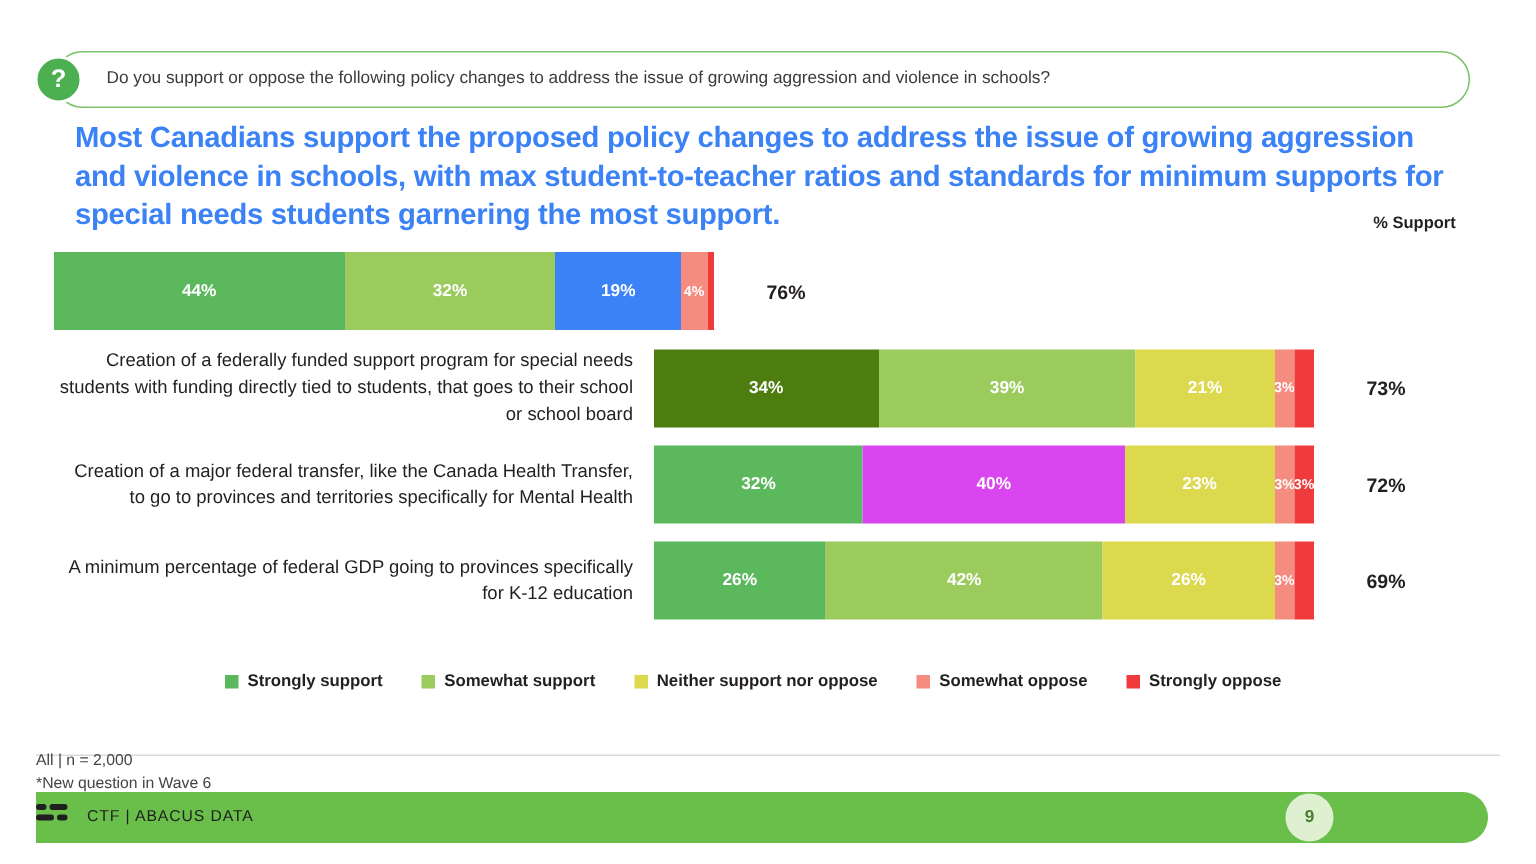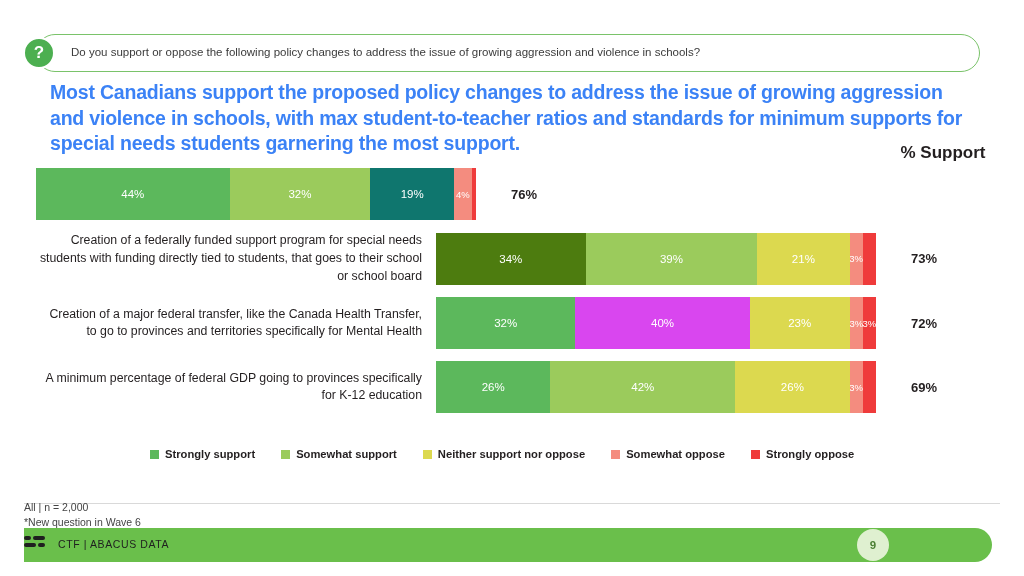--- a/index.html
+++ b/index.html
@@ -62,21 +62,21 @@
     line-height: 1.32;
     color: #3b82f6;
     letter-spacing: -0.2px;
   }
 
   
   .support-header {
     position: absolute;
     right: 36px;
     top: 143px;
-    font-size: 17px;
+    font-size: 11px;
     font-weight: bold;
     color: #231f20;
     width: 90px;
     text-align: center;
   }
 
   .chart {
     position: absolute;
     left: 36px;
     top: 168px;
@@ -99,21 +99,21 @@
   .bar-wrap {
     width: 440px;
     display: flex;
     height: 52px;
   }
   .seg {
     display: flex;
     align-items: center;
     justify-content: center;
     font-size: 11.5px;
-    font-weight: normal;
+    font-weight: bold;
     color: #ffffff;
     overflow: hidden;
     white-space: nowrap;
   }
   .seg.sm-label { font-size: 9.5px; }
   .row-total {
     width: 96px;
     text-align: center;
     font-size: 13px;
     font-weight: bold;
@@ -230,21 +230,21 @@
 
 <div class="headline">Most Canadians support the proposed policy changes to address the issue of growing aggression and violence in schools, with max student-to-teacher ratios and standards for minimum supports for special needs students garnering the most support.</div>
 
 <div class="support-header">% Support</div>
 
 <div class="chart" id="chart">
     <div class="row">
       <div class="bar-wrap">
         <div class="seg" style="width: 44%; background: rgb(92, 184, 92);">44%</div>
         <div class="seg" style="width: 32%; background: rgb(155, 203, 92);">32%</div>
-        <div class="seg" style="width: 19%; background: #0f766e;">19%</div>
+        <div class="seg" style="width: 19%; background: #3b82f6;">19%</div>
         <div class="seg sm-label" style="width: 4%; background: rgb(244, 140, 127);">4%</div>
         <div class="seg sm-label" style="width: 1%; background: rgb(239, 59, 59);"></div>
       </div>
       <div class="row-total">76%</div>
     </div>
     <div class="row">
       <div class="row-label">Creation of a federally funded support program for special needs students with funding directly tied to students, that goes to their school or school board</div>
       <div class="bar-wrap">
         <div class="seg" style="width: 34%; background: #4d7c0f;">34%</div>
         <div class="seg" style="width: 39%; background: rgb(155, 203, 92);">39%</div>

